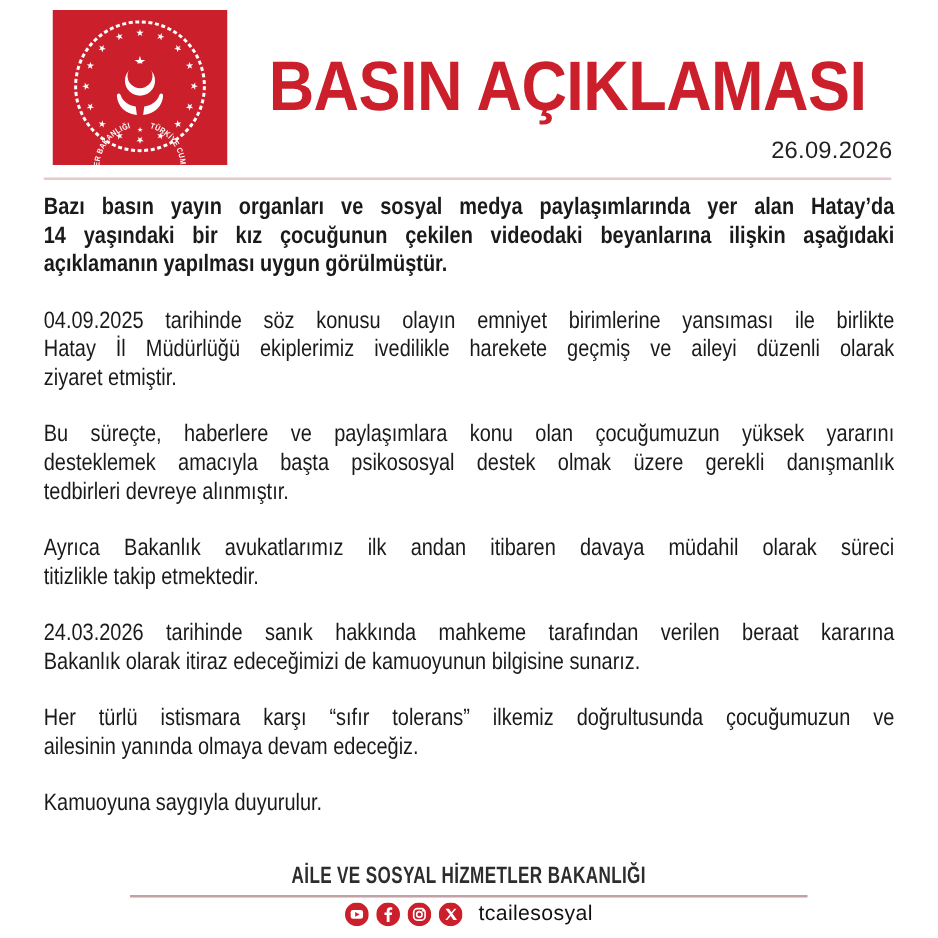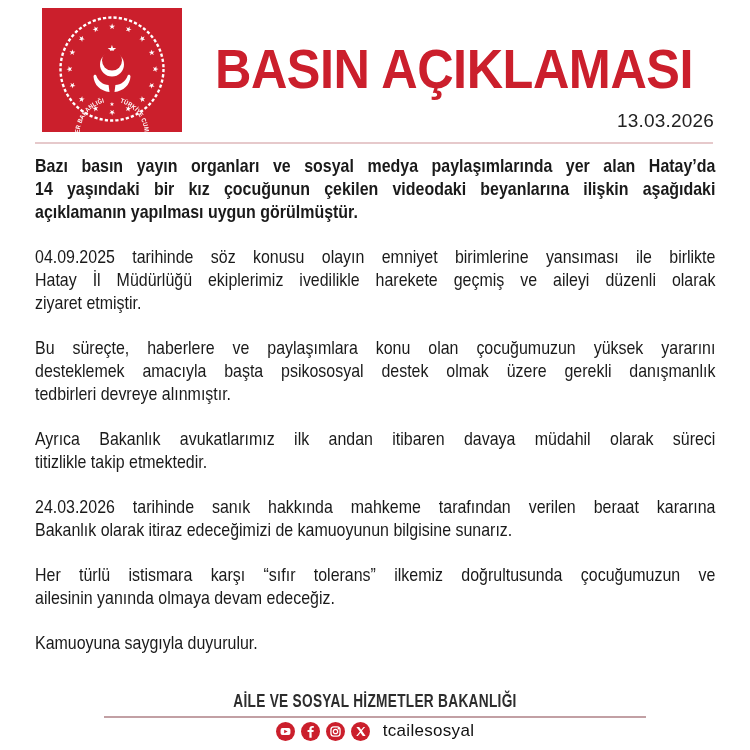--- a/index.html
+++ b/index.html
@@ -123,21 +123,21 @@
       </g>
 
       <g fill="#ffffff">
         <path d="M67.5,84 C58.5,83 52,77 51.5,68.5 C51.7,66.4 53.8,66.3 54.6,68.2 C56.2,73 61,76.6 66.6,77.1 L67.5,84 Z"></path>
         <path d="M72.5,84 C81.5,83 88,77 88.5,68.5 C88.3,66.4 86.2,66.3 85.4,68.2 C83.8,73 79,76.6 73.4,77.1 L72.5,84 Z"></path>
       </g>
     </svg>
   </div>
 
   <h1 class="page-title">BASIN AÇIKLAMASI</h1>
-  <div class="date">13.03.2026</div>
+  <div class="date">26.09.2026</div>
   <div class="top-divider"></div>
 
   <main class="bodytext">
     <div class="para bold">
       <div class="line jl">Bazı basın yayın organları ve sosyal medya paylaşımlarında yer alan Hatay’da</div>
       <div class="line jl">14 yaşındaki bir kız çocuğunun çekilen videodaki beyanlarına ilişkin aşağıdaki</div>
       <div class="line">açıklamanın yapılması uygun görülmüştür.</div>
     </div>
     <div class="para">
       <div class="line jl">04.09.2025 tarihinde söz konusu olayın emniyet birimlerine yansıması ile birlikte</div>

